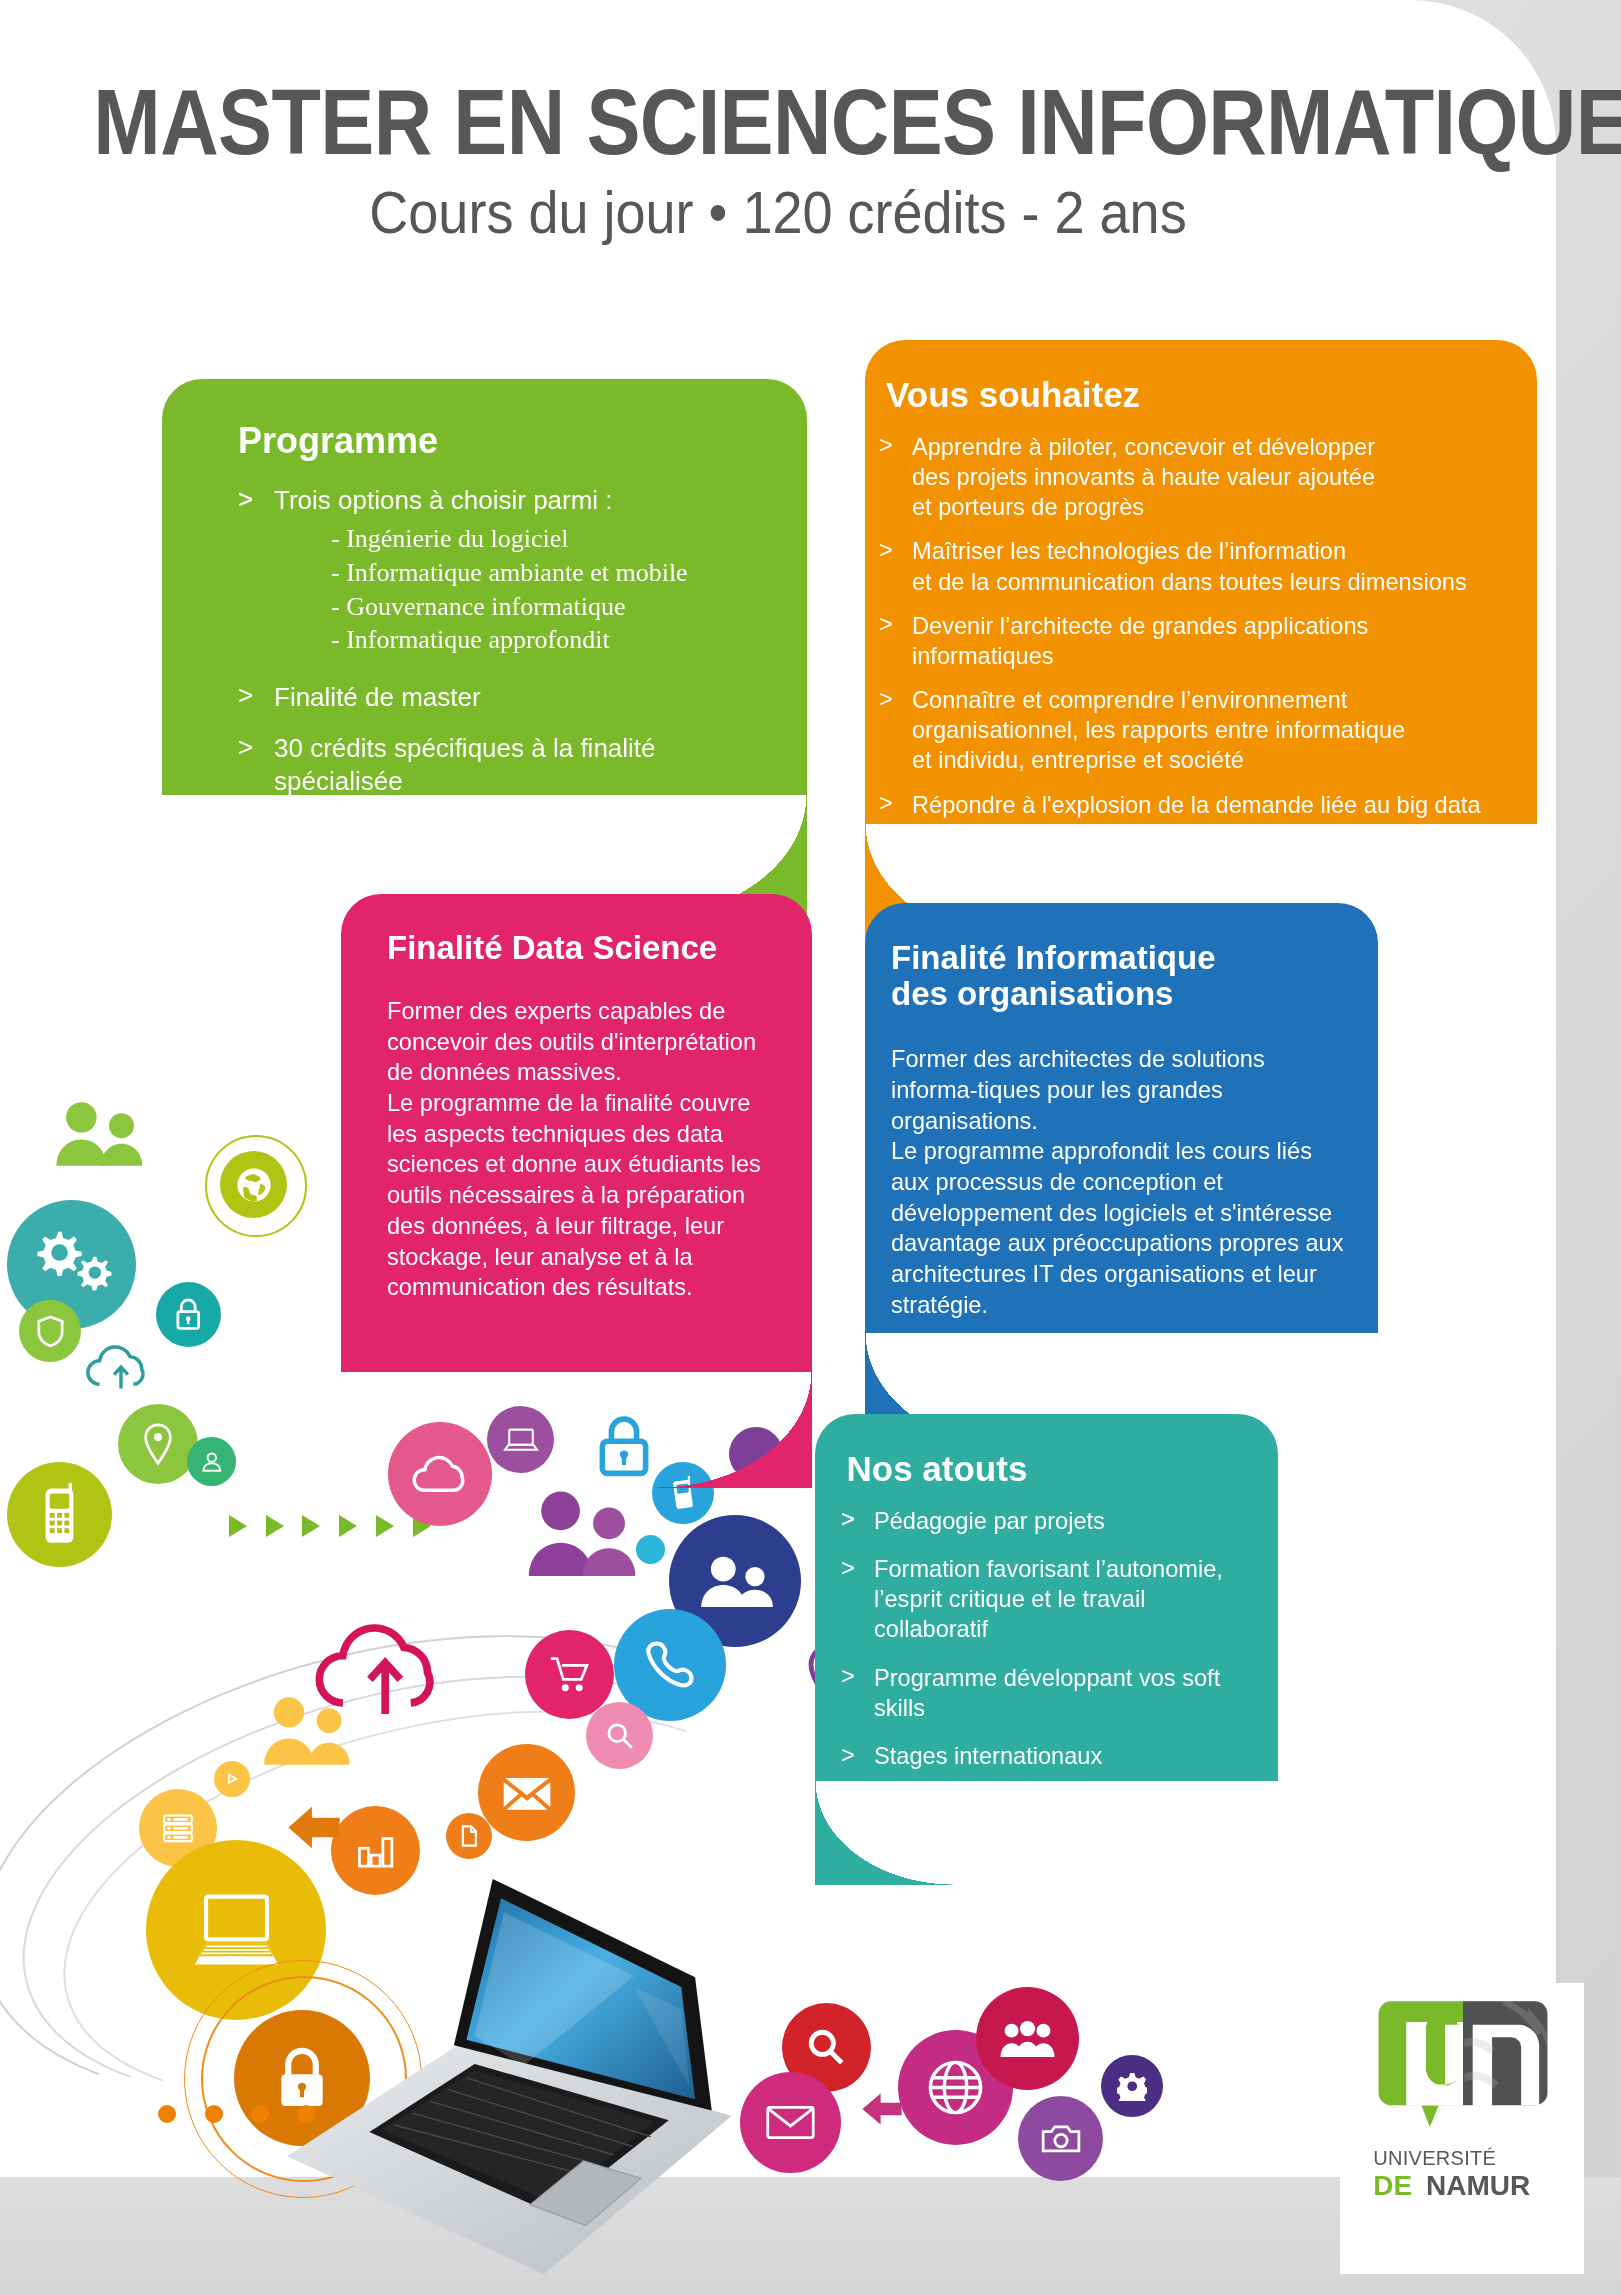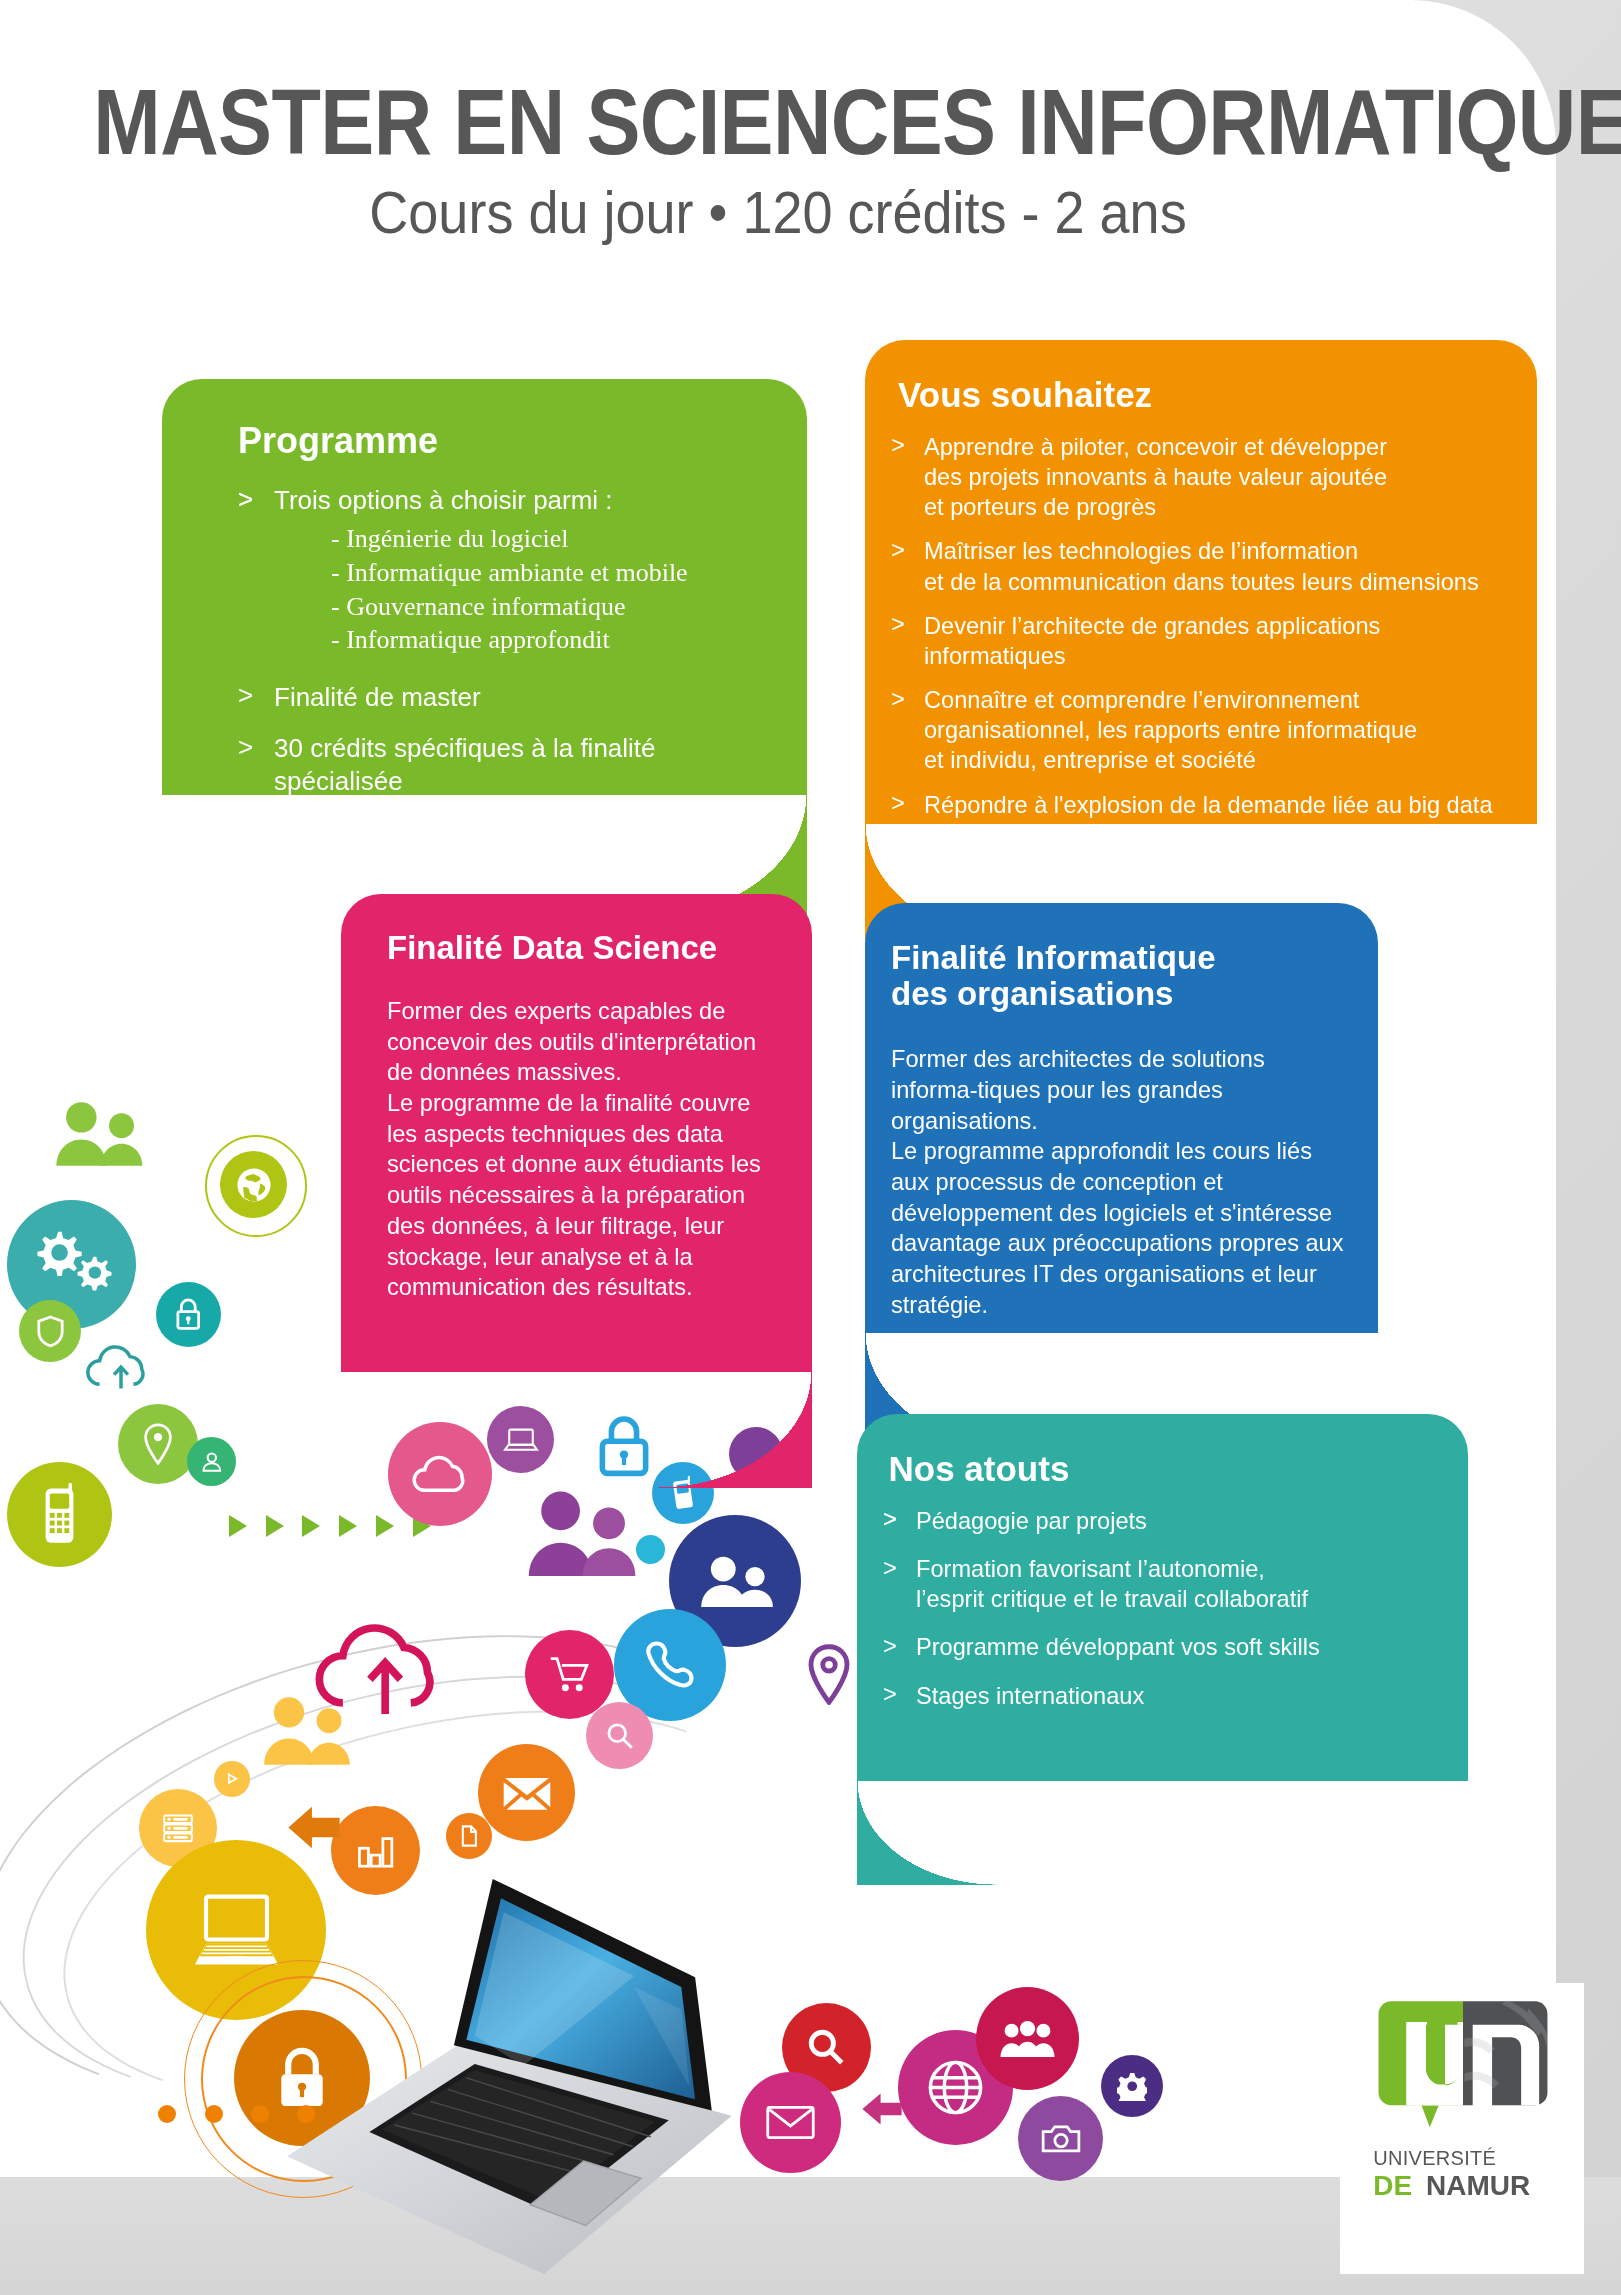--- a/index.html
+++ b/index.html
@@ -120,21 +120,21 @@
     mask-image:radial-gradient(161px 122px at 0% 0%, transparent 0 99.5%, #000 99.6%);
   }
 
   
   #panel-souhaitez{
     left:865px; top:340px;
     width:672px; height:484px;
     background:#f39200;
     border-top-left-radius:40px;
     border-top-right-radius:40px;
-    padding:36px 28px 0 26px;
+    padding:36px 28px 0 14px;
     font-size:23.6px;
   }
   #panel-souhaitez h2{font-size:35px;margin-bottom:18px;padding-left:7px;}
   #panel-souhaitez .bullets li{margin-bottom:14px;padding-left:33px;}
   #panel-souhaitez .tail{
     position:absolute; left:0; bottom:-116px;
     width:154px; height:116px;
     background:#f39200;
     -webkit-mask-image:radial-gradient(154px 116px at 100% 0%, transparent 0 99.5%, #000 99.6%);
     mask-image:radial-gradient(154px 116px at 100% 0%, transparent 0 99.5%, #000 99.6%);
@@ -173,22 +173,22 @@
   #panel-orga .tail{
     position:absolute; left:0; bottom:-116px;
     width:154px; height:116px;
     background:#1f71b8;
     -webkit-mask-image:radial-gradient(154px 116px at 100% 0%, transparent 0 99.5%, #000 99.6%);
     mask-image:radial-gradient(154px 116px at 100% 0%, transparent 0 99.5%, #000 99.6%);
   }
 
   
   #panel-atouts{
-    left:857px; top:1414px;
-    width:611px; height:367px;
+    left:815px; top:1414px;
+    width:463px; height:367px;
     background:#2fada0;
     border-top-left-radius:40px;
     border-top-right-radius:40px;
     padding:36px 29px 0 26px;
     font-size:23.6px;
   }
   #panel-atouts h2{font-size:35px;margin-bottom:18px;padding-left:5.5px;}
   #panel-atouts .bullets li{margin-bottom:18px;padding-left:33px;}
   #panel-atouts .tail{
     position:absolute; left:0; bottom:-104px;

